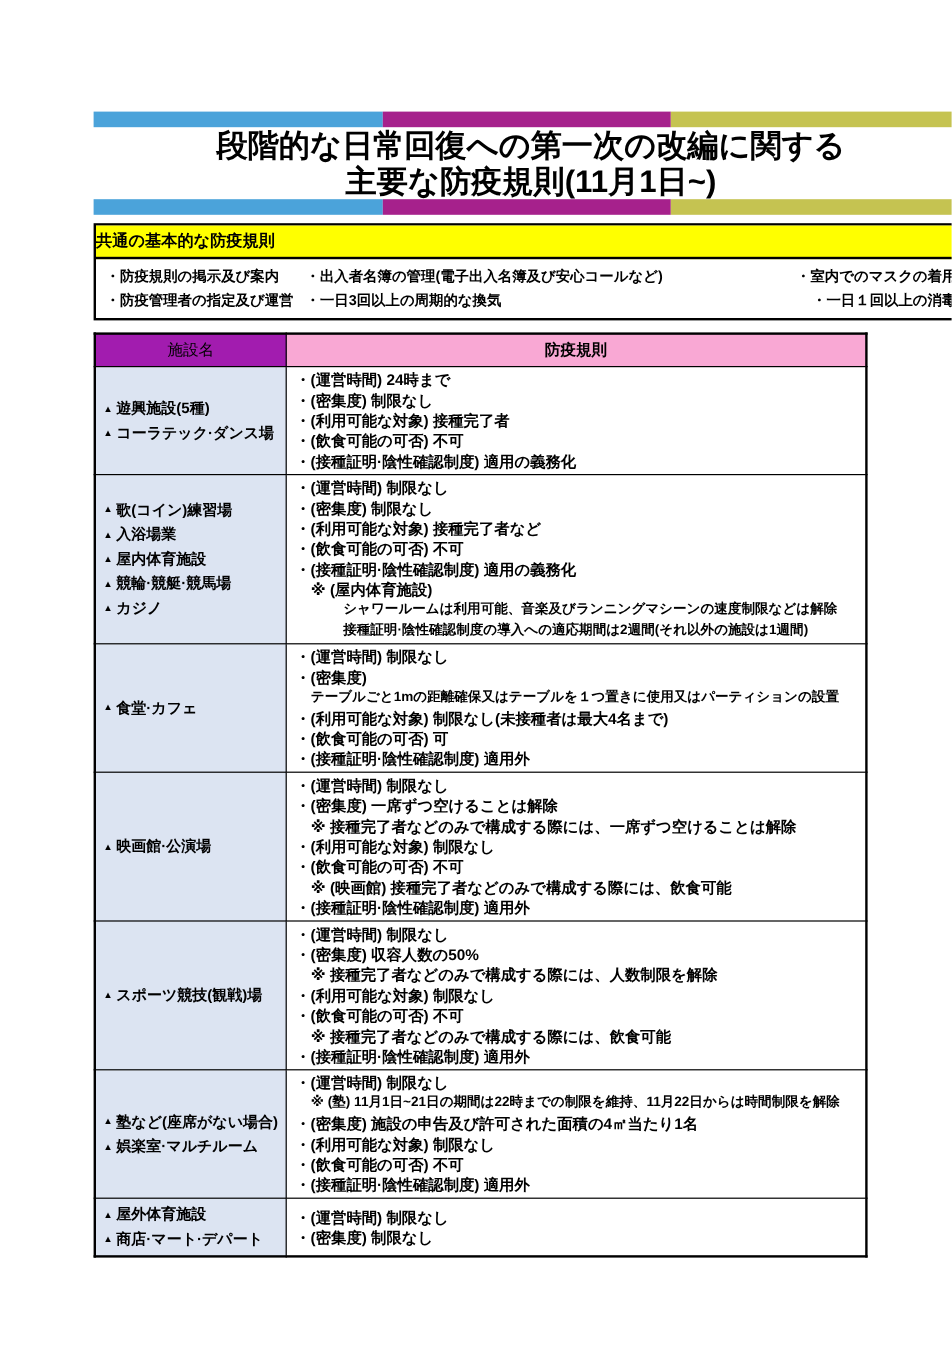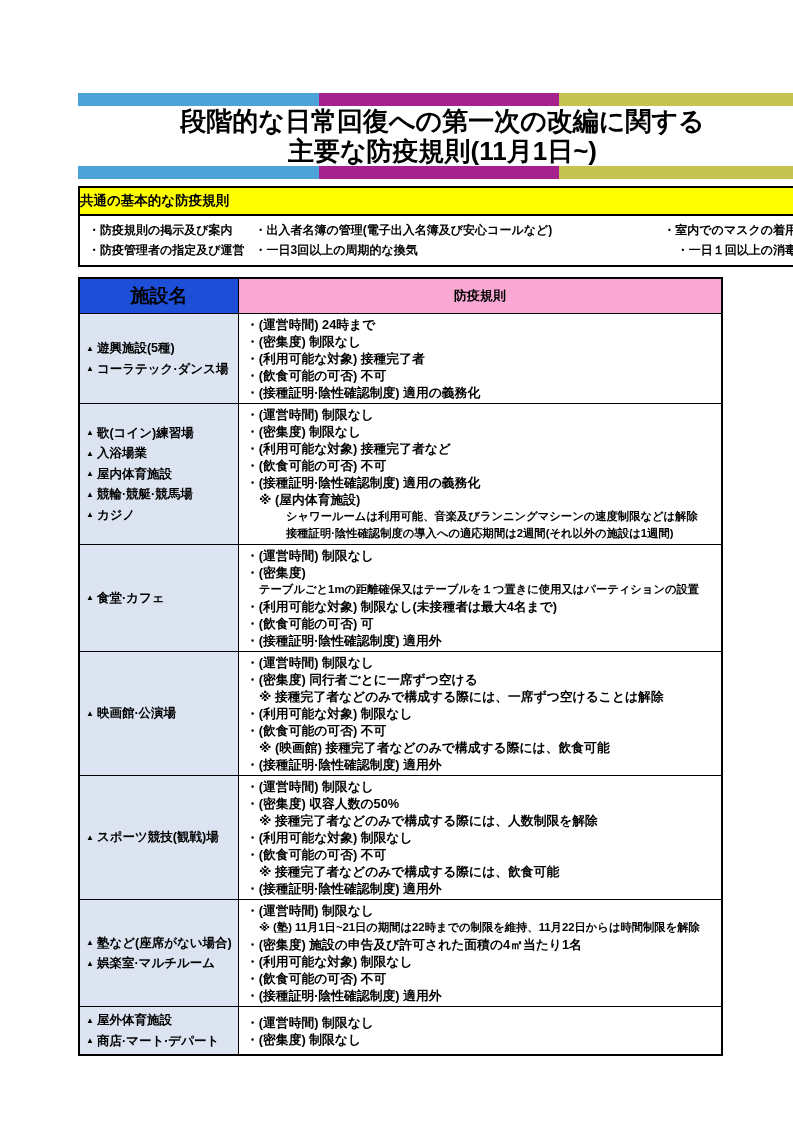--- a/index.html
+++ b/index.html
@@ -17,21 +17,21 @@
   .common-box{margin-top:7px;border:2px solid #000;}
   .common-title{background:#FFFF00;border-bottom:2px solid #000;text-align:left;font-weight:bold;font-size:13.5px;padding:4px 0;}
   .common-body{display:flex;padding:4px 8px 5px 8px;gap:10px;}
   .common-col{font-weight:bold;font-size:12px;line-height:20px;white-space:nowrap;}
   .common-col.align-right{margin-left:auto;text-align:right;}
 
   
   table.rules-table{margin-top:10px;width:645px;border-collapse:collapse;table-layout:fixed;}
   table.rules-table td,table.rules-table th{border:1.5px solid #000;}
   table.rules-table{border:2px solid #000;}
-  th.fac-h{width:158px;background:#1d4ed8;font-size:19px;font-weight:bold;padding:4px 0;}
+  th.fac-h{width:158px;background:#a21caf;font-size:13px;font-weight:normal;padding:4px 0;}
   th.rules-h{background:#f9a8d4;font-size:13px;font-weight:bold;padding:4px 0;}
   td.fac{background:#DCE4F2;vertical-align:middle;padding:3px 4px 3px 6px;}
   .fac-item{font-weight:bold;font-size:12.5px;line-height:20px;white-space:nowrap;}
   .fac-item .tri{font-size:8px;vertical-align:1.5px;margin-right:3px;}
   td.rules{background:#fff;vertical-align:middle;padding:2px 4px 2px 7px;}
   .rule-line{font-weight:bold;font-size:12.8px;line-height:17px;white-space:nowrap;}
   .rule-line.ind1{padding-left:13px;}
   .rule-line.ind2{padding-left:40px;}
   .rule-line.small{font-size:11.3px;}
 </style>
@@ -127,21 +127,21 @@
             <div class="rule-line">・(飲食可能の可否) 可</div>
             <div class="rule-line">・(接種証明·陰性確認制度) 適用外</div>
           </td>
         </tr>
         <tr>
           <td class="fac">
             <div class="fac-item"><span class="tri">▲</span><span>映画館·公演場</span></div>
           </td>
           <td class="rules">
             <div class="rule-line">・(運営時間) 制限なし</div>
-            <div class="rule-line">・(密集度) 同行者ごとに一席ずつ空ける</div>
+            <div class="rule-line">・(密集度) 一席ずつ空けることは解除</div>
             <div class="rule-line ind1">※ 接種完了者などのみで構成する際には、一席ずつ空けることは解除</div>
             <div class="rule-line">・(利用可能な対象) 制限なし</div>
             <div class="rule-line">・(飲食可能の可否) 不可</div>
             <div class="rule-line ind1">※ (映画館) 接種完了者などのみで構成する際には、飲食可能</div>
             <div class="rule-line">・(接種証明·陰性確認制度) 適用外</div>
           </td>
         </tr>
         <tr>
           <td class="fac">
             <div class="fac-item"><span class="tri">▲</span><span>スポーツ競技(観戦)場</span></div>

